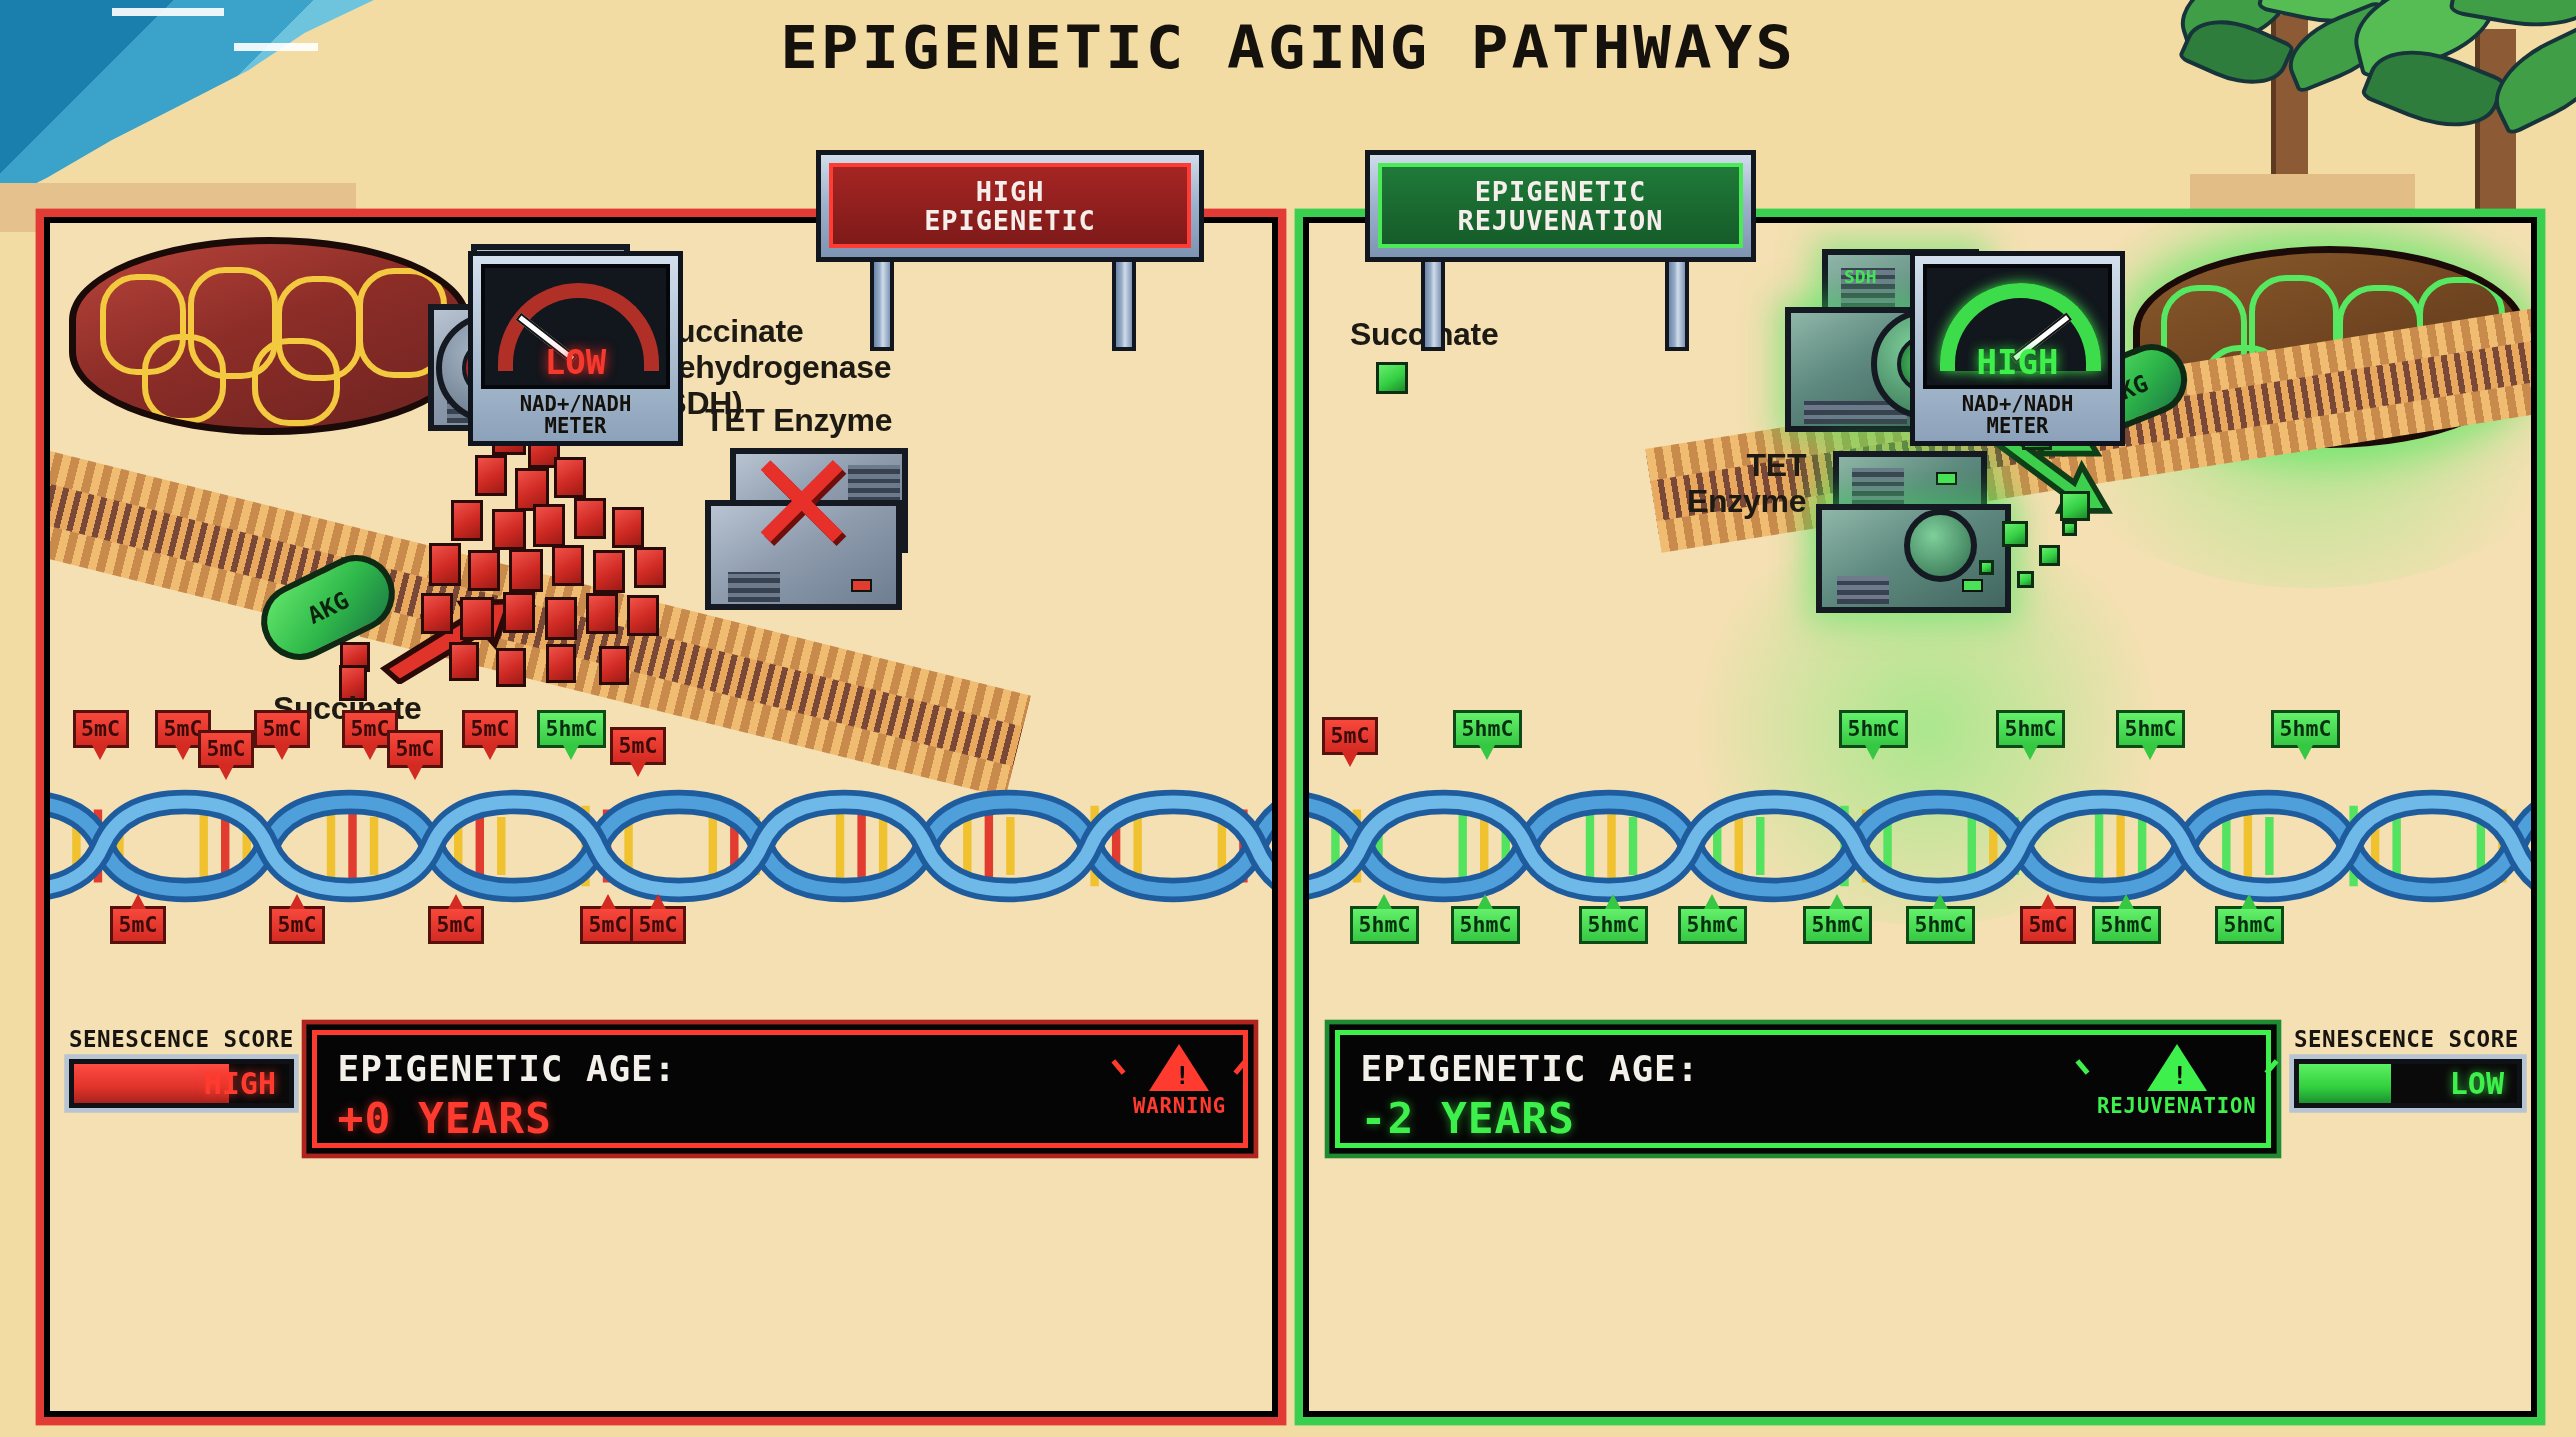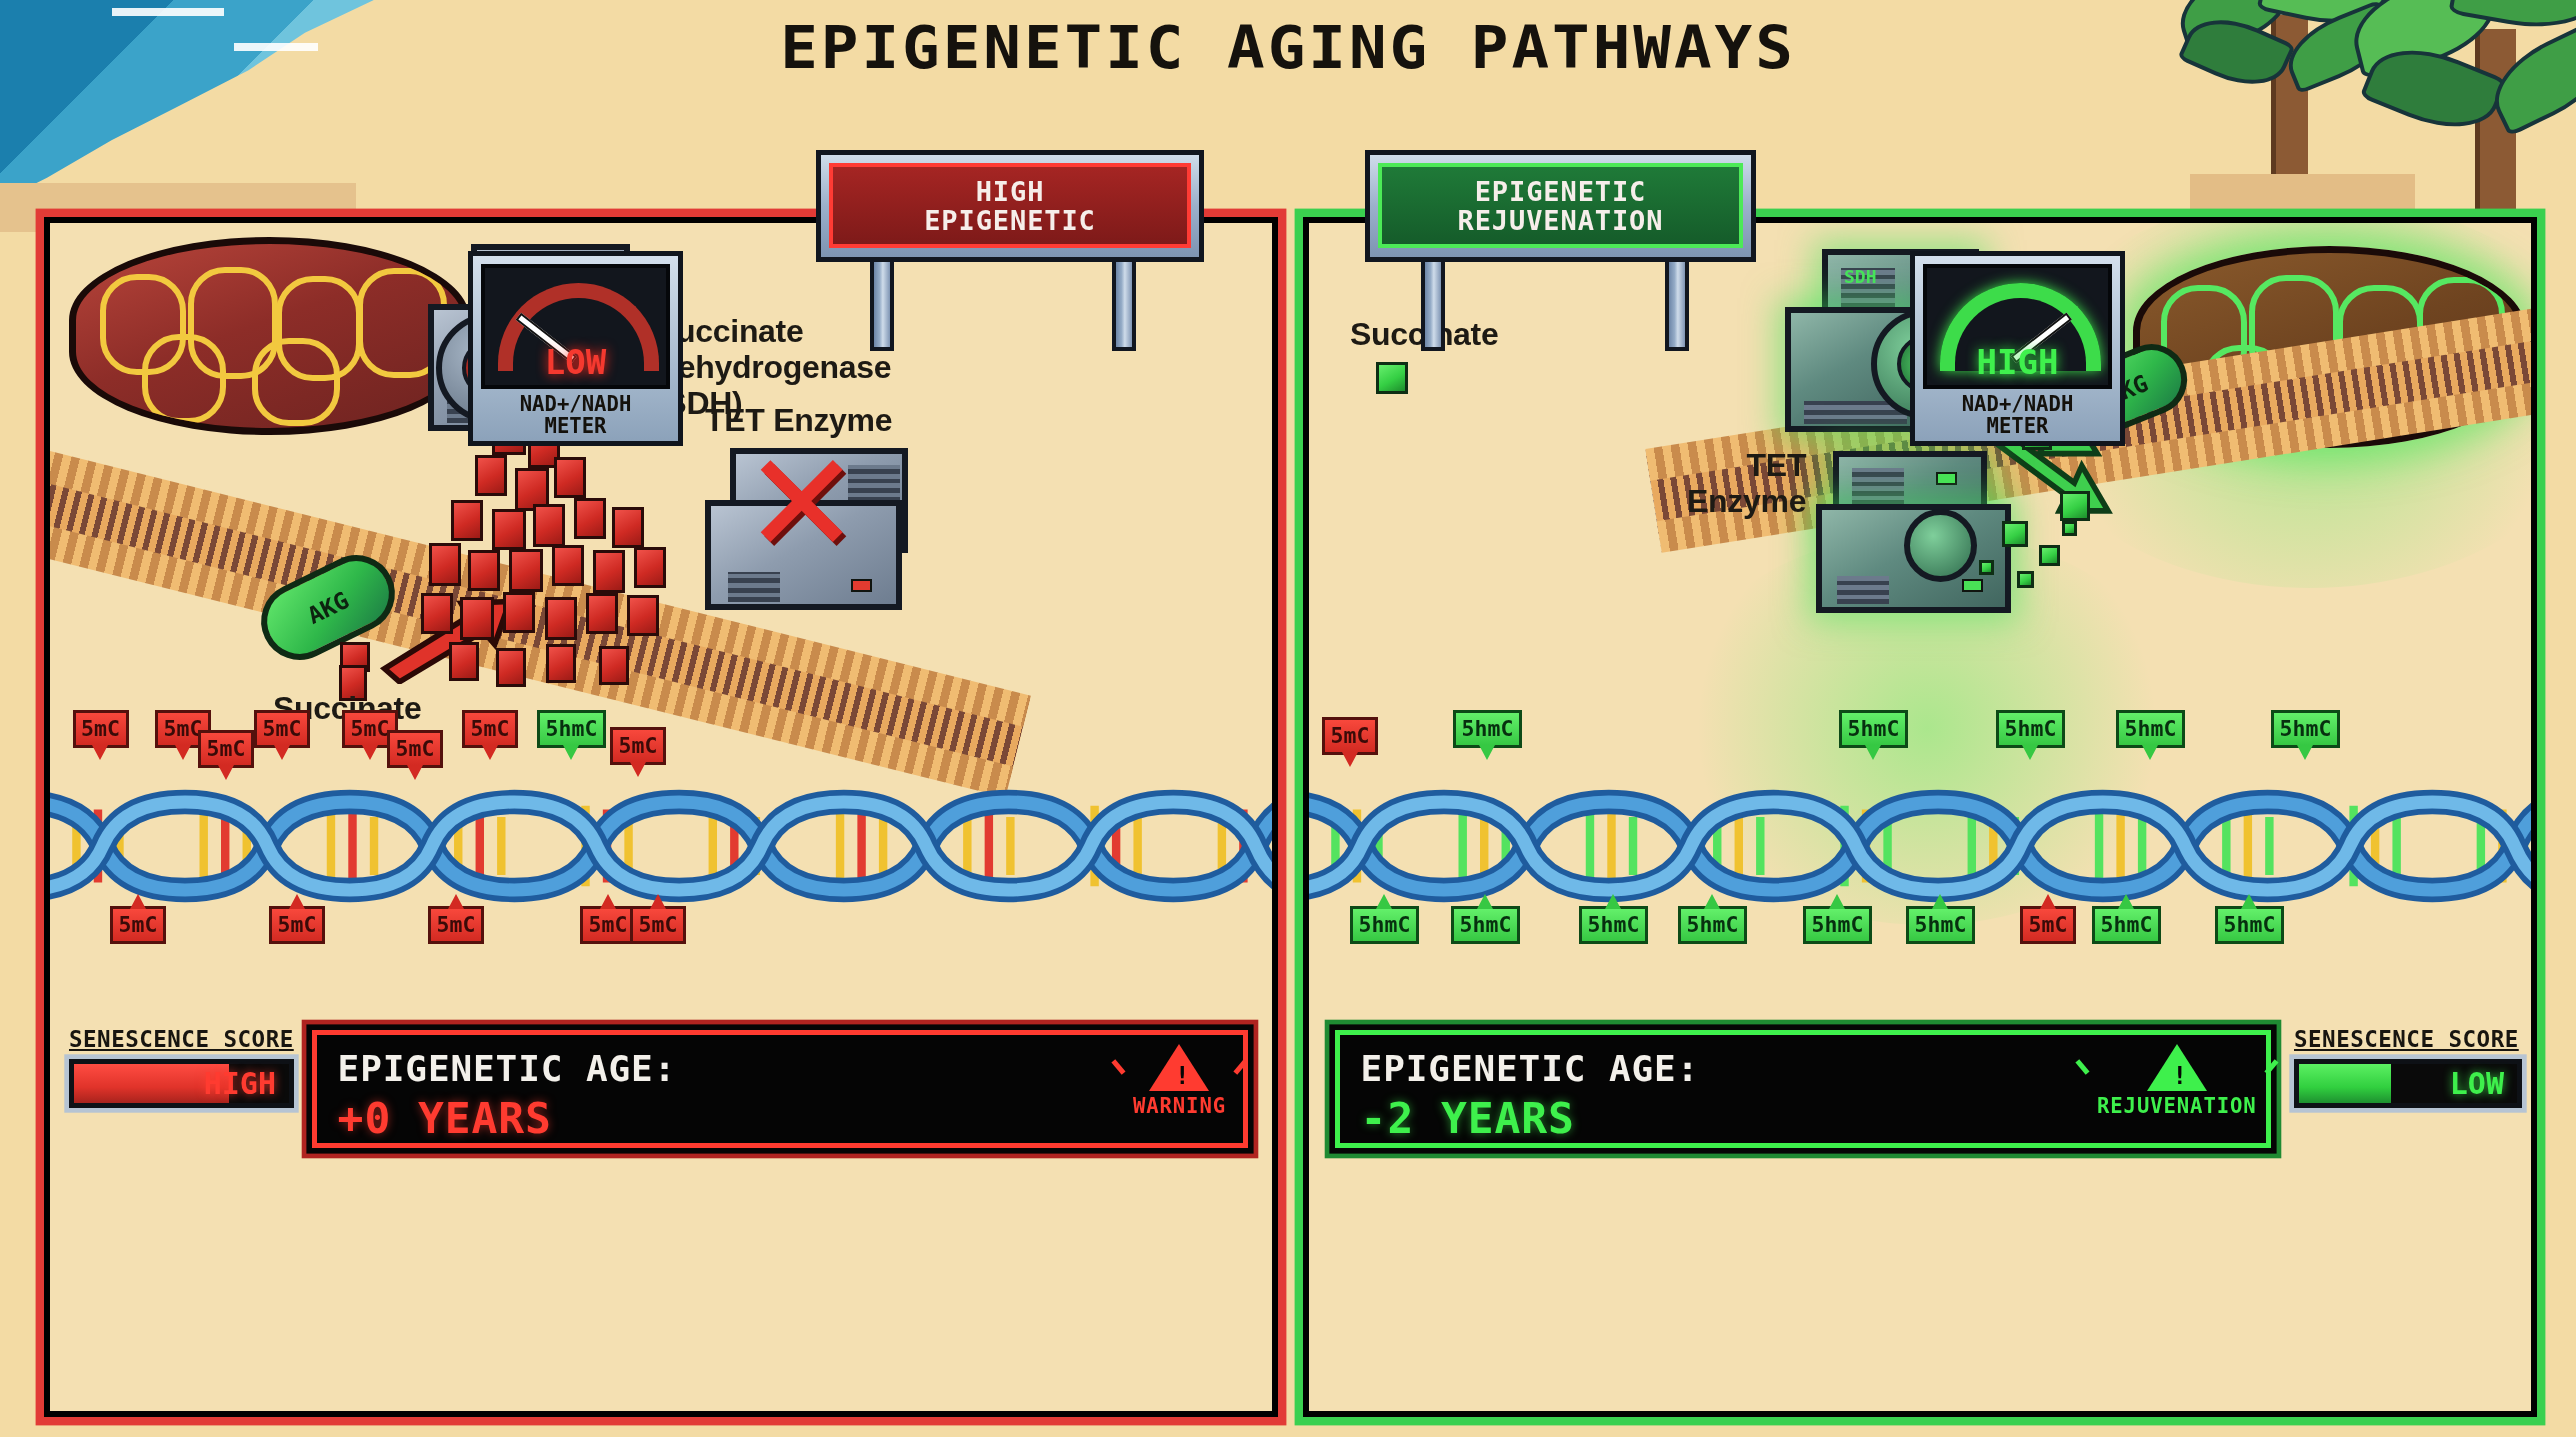--- a/index.html
+++ b/index.html
@@ -139,21 +139,21 @@
     width:0;height:0;border-left:8.4px solid transparent;border-right:8.4px solid transparent;
     border-top:15px solid #d32a22;}
   .tag.g:after{border-top-color:#36c843;}
   .tag.up:after{bottom:auto;top:-15px;border-top:none;
     border-bottom:15px solid #d32a22;}
   .tag.g.up:after{border-bottom-color:#36c843;}
 
   
   .score-wrap{position:absolute;z-index:20;}
   .score-cap{font-family:"DejaVu Sans Mono", monospace;font-weight:bold;
-    font-size:22.5px;color:#181510;letter-spacing:0.5px;margin-bottom:6.6px;text-decoration:underline;}
+    font-size:22.5px;color:#181510;letter-spacing:0.5px;margin-bottom:6.6px;}
   .score-bar{position:relative;height:49px;border:5.6px solid #0e1116;
     background:#0a0a0a;box-shadow:0 0 0 4.7px #b6c4d3;}
   .score-fill{position:absolute;left:0;top:0;bottom:0;
     background:linear-gradient(180deg,#ff4c42 0%,#e0332a 60%,#a8231d 100%);}
   .score-fill.g{background:linear-gradient(180deg,#5cf062 0%,#31cf3f 60%,#1e9130 100%);}
   .score-txt{position:absolute;right:13px;top:50%;transform:translateY(-50%);
     font-family:"DejaVu Sans Mono", monospace;font-weight:bold;font-size:30px;
     color:#ff3b30;text-shadow:0 0 9.4px rgba(255,60,48,.8);}
   .score-txt.g{color:#3ef04c;text-shadow:0 0 9.4px rgba(62,240,76,.8);}
 

